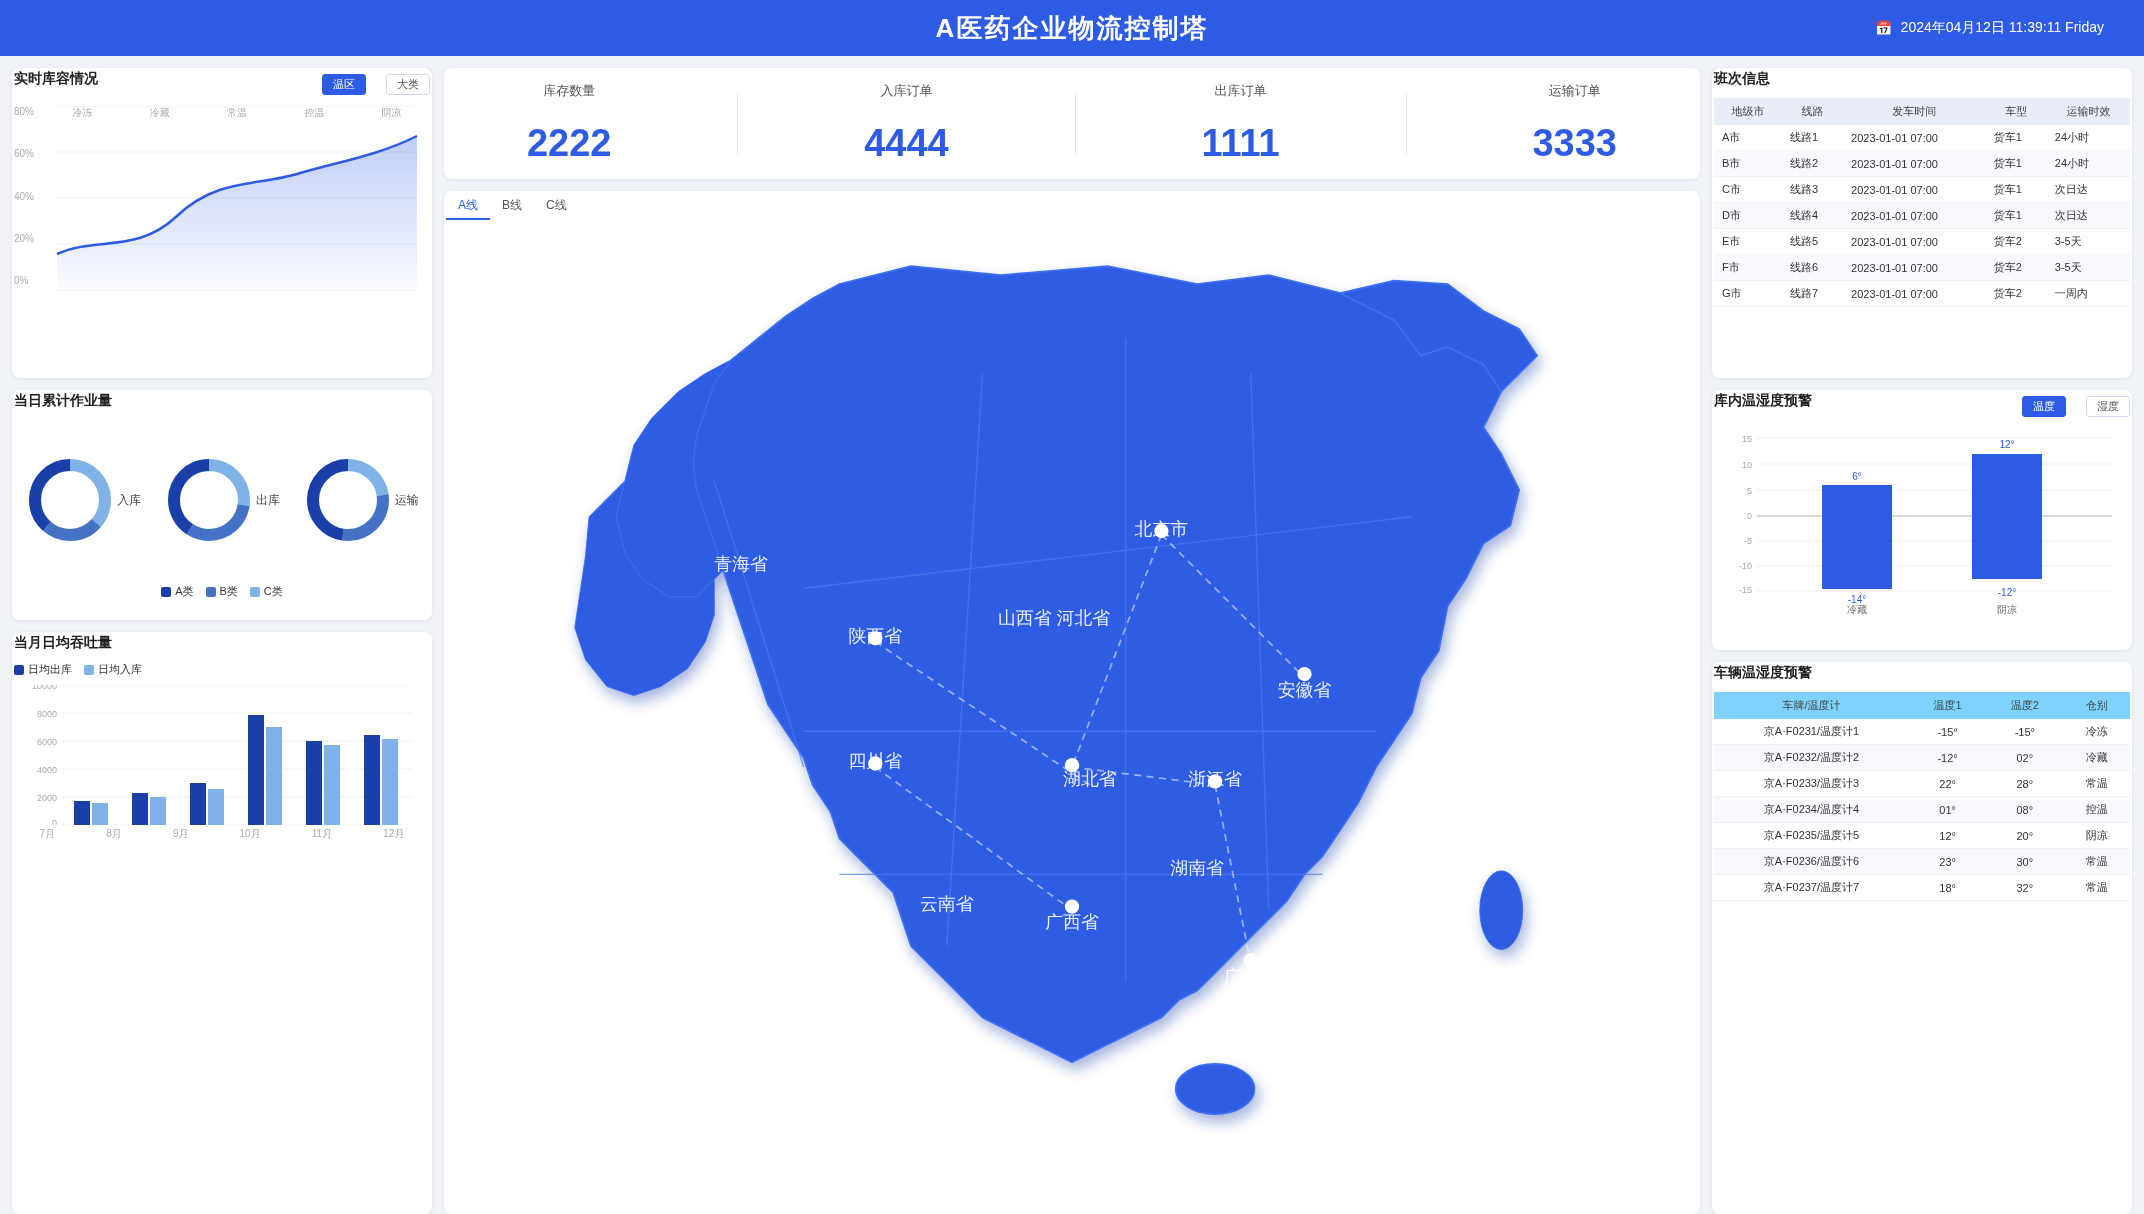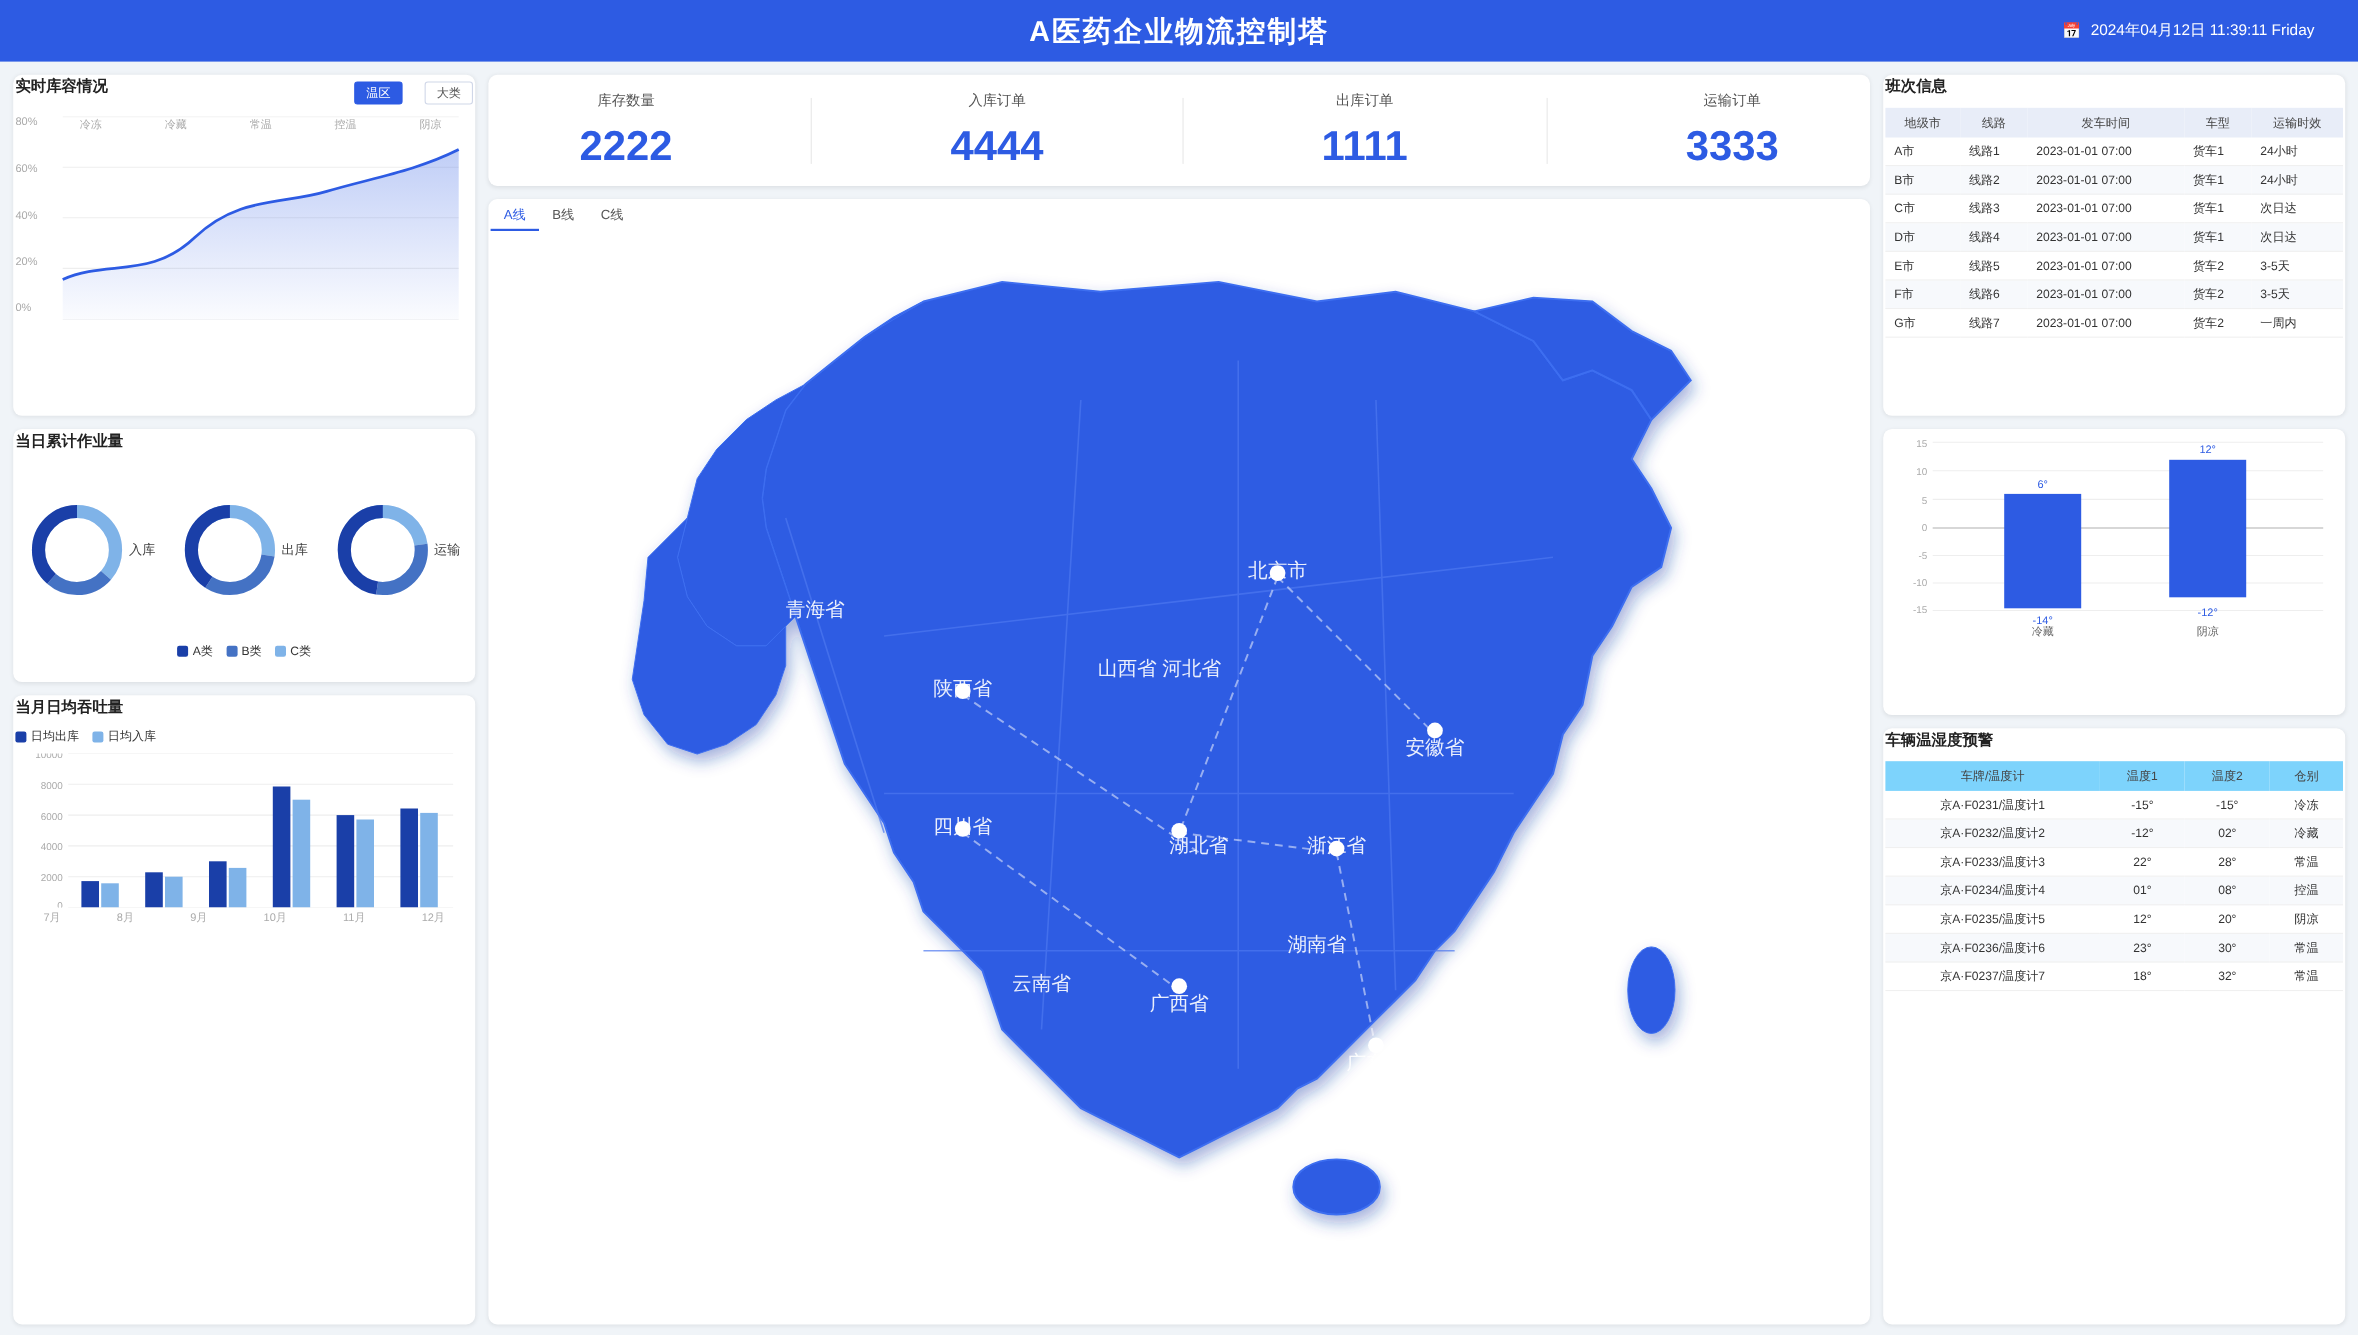--- a/index.html
+++ b/index.html
@@ -191,21 +191,21 @@
       border-radius: 8px;
       padding: 14px 20px;
       box-shadow: 0 1px 4px rgba(0,0,0,0.08);
     }
     .stat-item {
       text-align: center;
     }
     .stat-label {
       font-size: 13px;
       color: #555;
-      margin-bottom: 12px;
+      margin-bottom: 22px;
     }
     .stat-value {
       font-size: 38px;
       font-weight: bold;
       color: #2d5be3;
     }
     .stat-divider {
       width: 1px;
       height: 60px;
       background: #e8e8e8;
@@ -650,20 +650,27 @@
       <td>线路7</td>
       <td>2023-01-01 07:00</td>
       <td>货车2</td>
       <td>一周内</td>
     </tr>
           </tbody>
       </table>
     </div>
 
     <div class="card temp-card">
+      <div class="temp-header">
+        <div class="card-title">库内温湿度预警</div>
+        <div class="tag-group">
+          <div class="tag active">温度</div>
+          <div class="tag">湿度</div>
+        </div>
+      </div>
       <div class="temp-chart">
         <svg viewBox="0 0 380 190" width="100%" height="190">
 
           <text x="20" y="14" font-size="9" fill="#aaa" text-anchor="end">15</text>
           <text x="20" y="40" font-size="9" fill="#aaa" text-anchor="end">10</text>
           <text x="20" y="66" font-size="9" fill="#aaa" text-anchor="end">5</text>
           <text x="20" y="91" font-size="9" fill="#aaa" text-anchor="end">0</text>
           <text x="20" y="116" font-size="9" fill="#aaa" text-anchor="end">-5</text>
           <text x="20" y="141" font-size="9" fill="#aaa" text-anchor="end">-10</text>
           <text x="20" y="165" font-size="9" fill="#aaa" text-anchor="end">-15</text>

